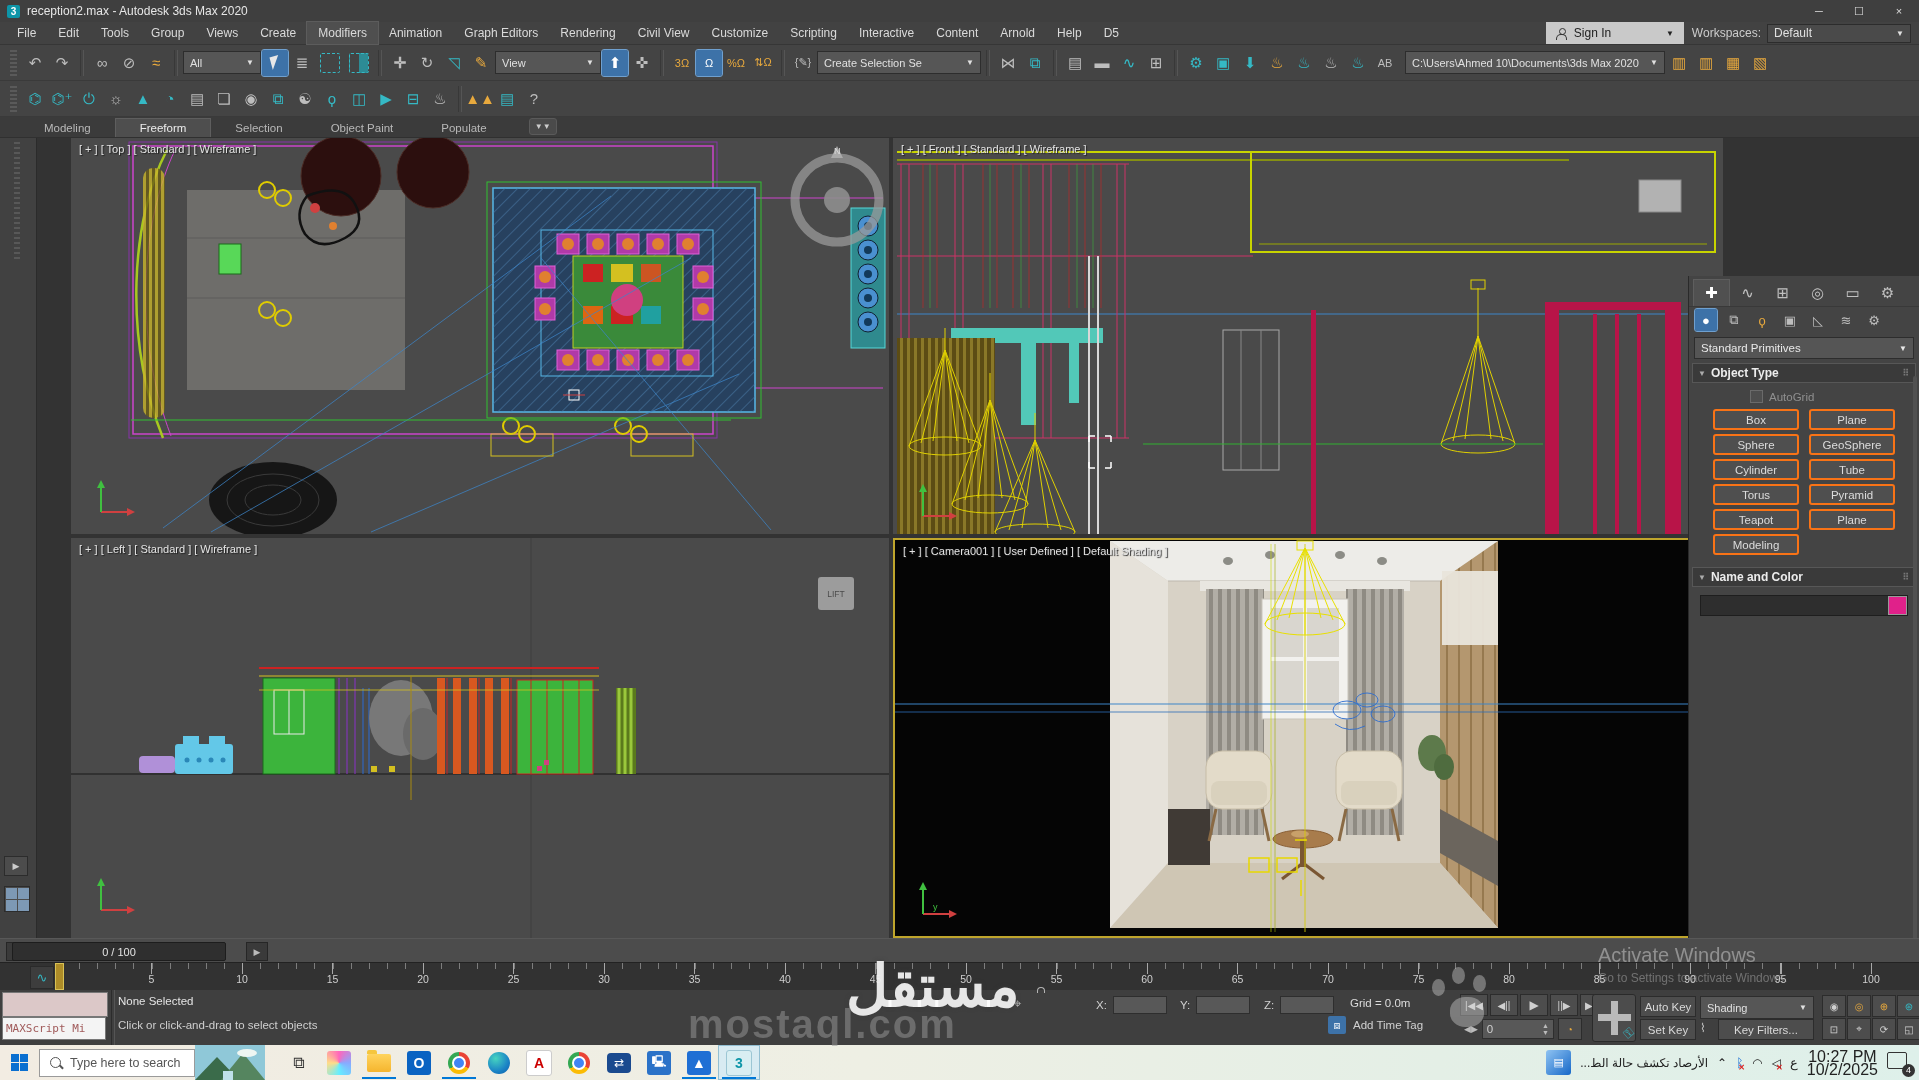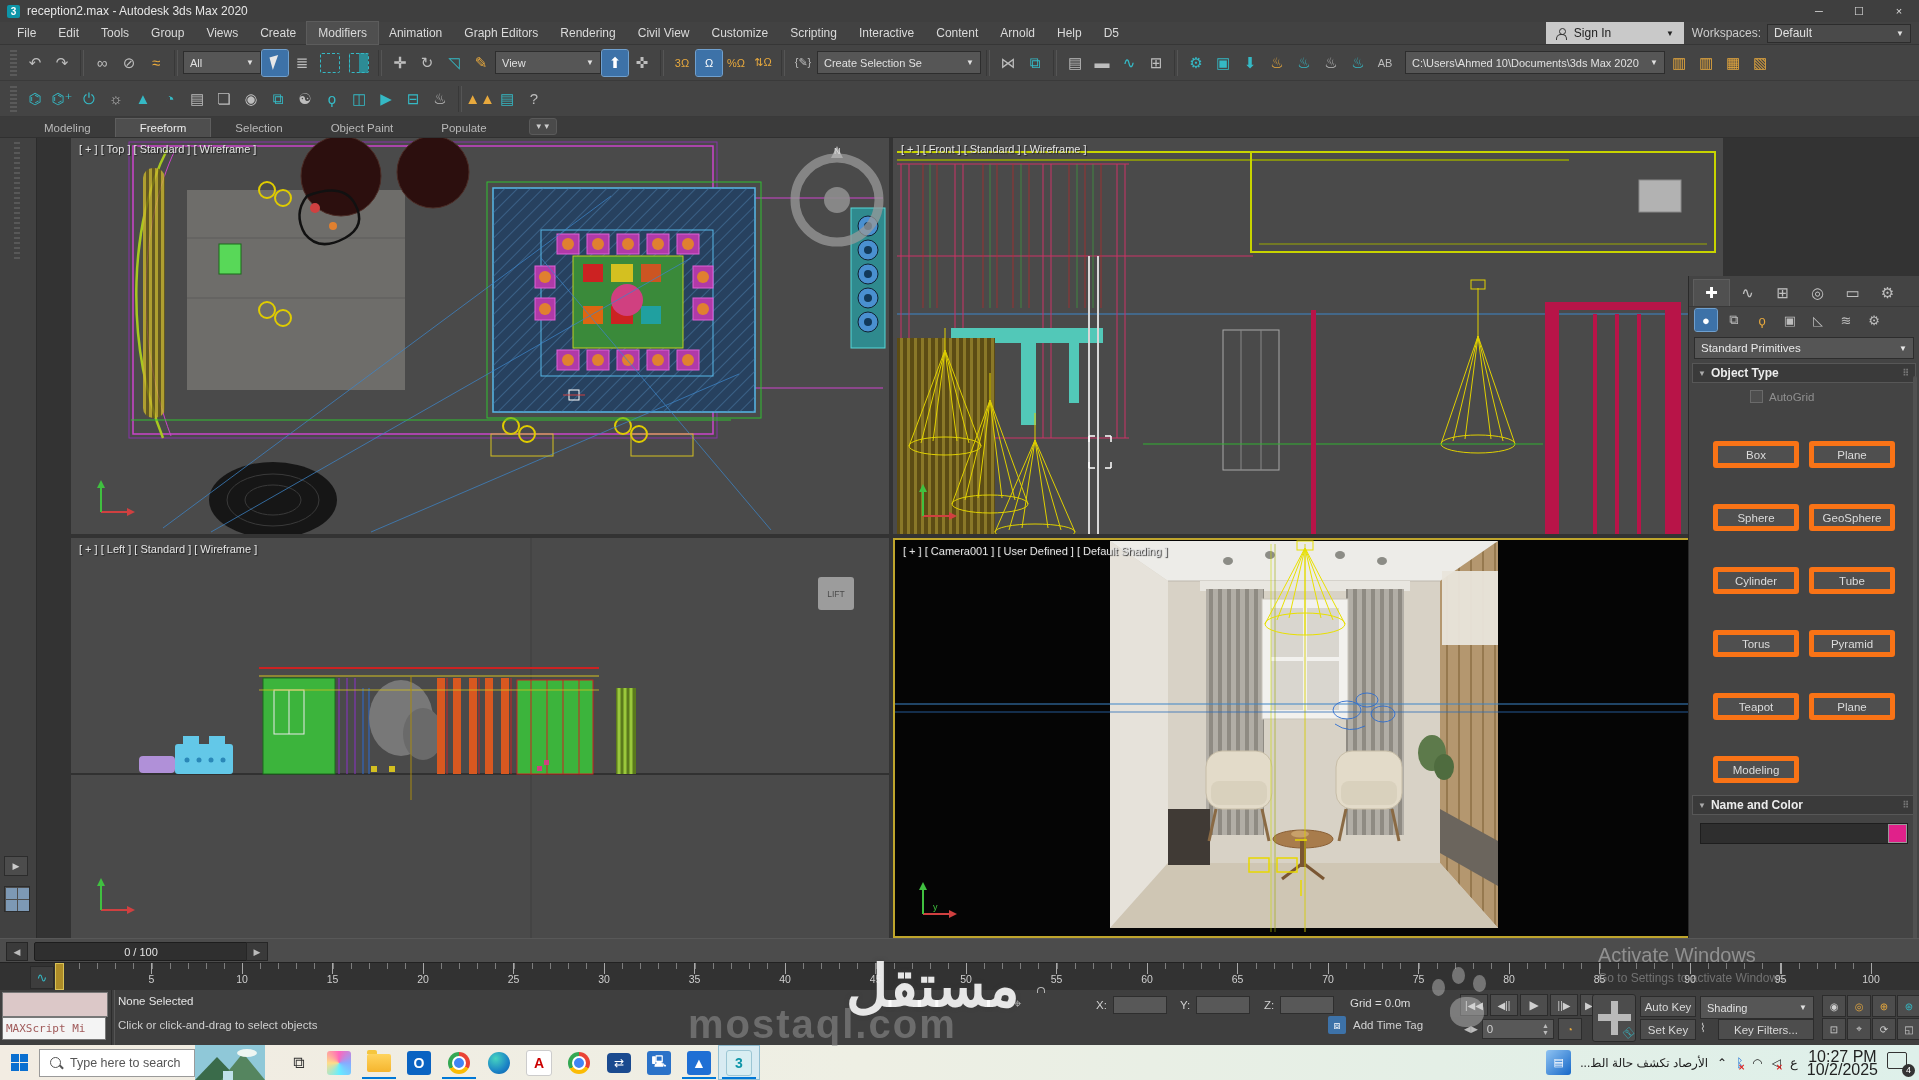--- a/index.html
+++ b/index.html
@@ -57,28 +57,28 @@
   .cp-tab.active{background:#505050;border:1px solid #5e5e5e;border-bottom:none;color:#fff;}
   .cp-sub{display:flex;height:26px;align-items:center;padding:0 6px;gap:6px;}
   .cp-sub .tbi{width:22px;height:22px;font-size:13px;}
   .cp-drop{margin:4px 5px;height:20px;background:#555;border:1px solid #2d2d2d;display:flex;align-items:center;padding:0 6px;color:#e8e8e8;}
   .rollout{margin:4px 3px 0;}
   .rollout-h{background:#3a3a3a;border:1px solid #575757;height:18px;display:flex;align-items:center;padding:0 5px;gap:5px;font-weight:bold;color:#ececec;font-size:12px;}
   .rollout-h .dots{margin-left:auto;color:#777;font-size:9px;letter-spacing:1px;}
   .chk{width:11px;height:11px;border:1px solid #6a6a6a;background:#4e4e4e;display:inline-block;}
   .autogrid{display:flex;align-items:center;gap:6px;color:#8f8f8f;margin:7px 0 4px 58px;}
   .btn-grid{display:grid;grid-template-columns:86px 86px;gap:4px 10px;justify-content:center;padding:2px 0 8px;}
-  .cp-btn{height:17px;background:#4f4f4f;border:5px solid #f97316;border-radius:3px;color:#dcdcdc;display:flex;align-items:center;justify-content:center;font-size:11.5px;margin-top:32px;}
+  .cp-btn{height:17px;background:#4f4f4f;border:2px solid #f97316;border-radius:3px;color:#dcdcdc;display:flex;align-items:center;justify-content:center;font-size:11.5px;}
   .name-field{margin:8px 8px;height:19px;background:#2e2e2e;border:1px solid #1e1e1e;display:flex;align-items:center;}
   .swatch{width:17px;height:17px;margin-left:auto;border:1px solid #999;}
   .cp-scroll{position:absolute;right:2px;top:100px;width:4px;height:690px;background:#515151;border-radius:2px;}
   
   #timeslider{top:938px;left:0;width:1919px;height:24px;background:#4c4c4c;border-top:1px solid #585858;}
   .ts-arrow{position:absolute;top:3px;width:20px;height:17px;background:#3a3a3a;border:1px solid #262626;color:#bbb;font-size:9px;display:flex;align-items:center;justify-content:center;}
-  .ts-slider{position:absolute;left:34px;top:3px;width:212px;height:17px;background:#2f2f2f;border:1px solid #1d1d1d;border-radius:2px;color:#e4e4e4;font-size:11px;display:flex;align-items:center;justify-content:center;}
+  .ts-slider{position:absolute;left:12px;top:3px;width:212px;height:17px;background:#2f2f2f;border:1px solid #1d1d1d;border-radius:2px;color:#e4e4e4;font-size:11px;display:flex;align-items:center;justify-content:center;}
   #trackbar{top:962px;left:0;width:1919px;height:28px;background:#323232;border-top:1px solid #222;border-bottom:1px solid #262626;}
   .tb-curvebtn{position:absolute;left:30px;top:3px;width:22px;height:21px;background:#3d3d3d;border:1px solid #2a2a2a;color:#35b9c5;font-size:13px;display:flex;align-items:center;justify-content:center;}
   .ruler{position:absolute;left:53px;top:0;width:1830px;height:27px;
     background-image:repeating-linear-gradient(to right,#a8a8a8 0 1px,transparent 1px 90.5px),repeating-linear-gradient(to right,#7d7d7d 0 1px,transparent 1px 18.1px);
     background-size:100% 11px,100% 6px;background-repeat:no-repeat;background-position:8px 0,8px 0;}
   .ticks{position:absolute;left:46px;top:10px;width:1840px;display:flex;justify-content:space-between;font-size:10.5px;color:#cfcfcf;}
   .ticks span{width:30px;text-align:center;}
   .playhead{position:absolute;left:55px;top:0;width:9px;height:27px;background:#ad8c28;border:1px solid #d9c255;box-sizing:border-box;}
   
   #statusbar{top:990px;left:0;width:1919px;height:55px;background:#3f3f3f;font-size:11.5px;}

